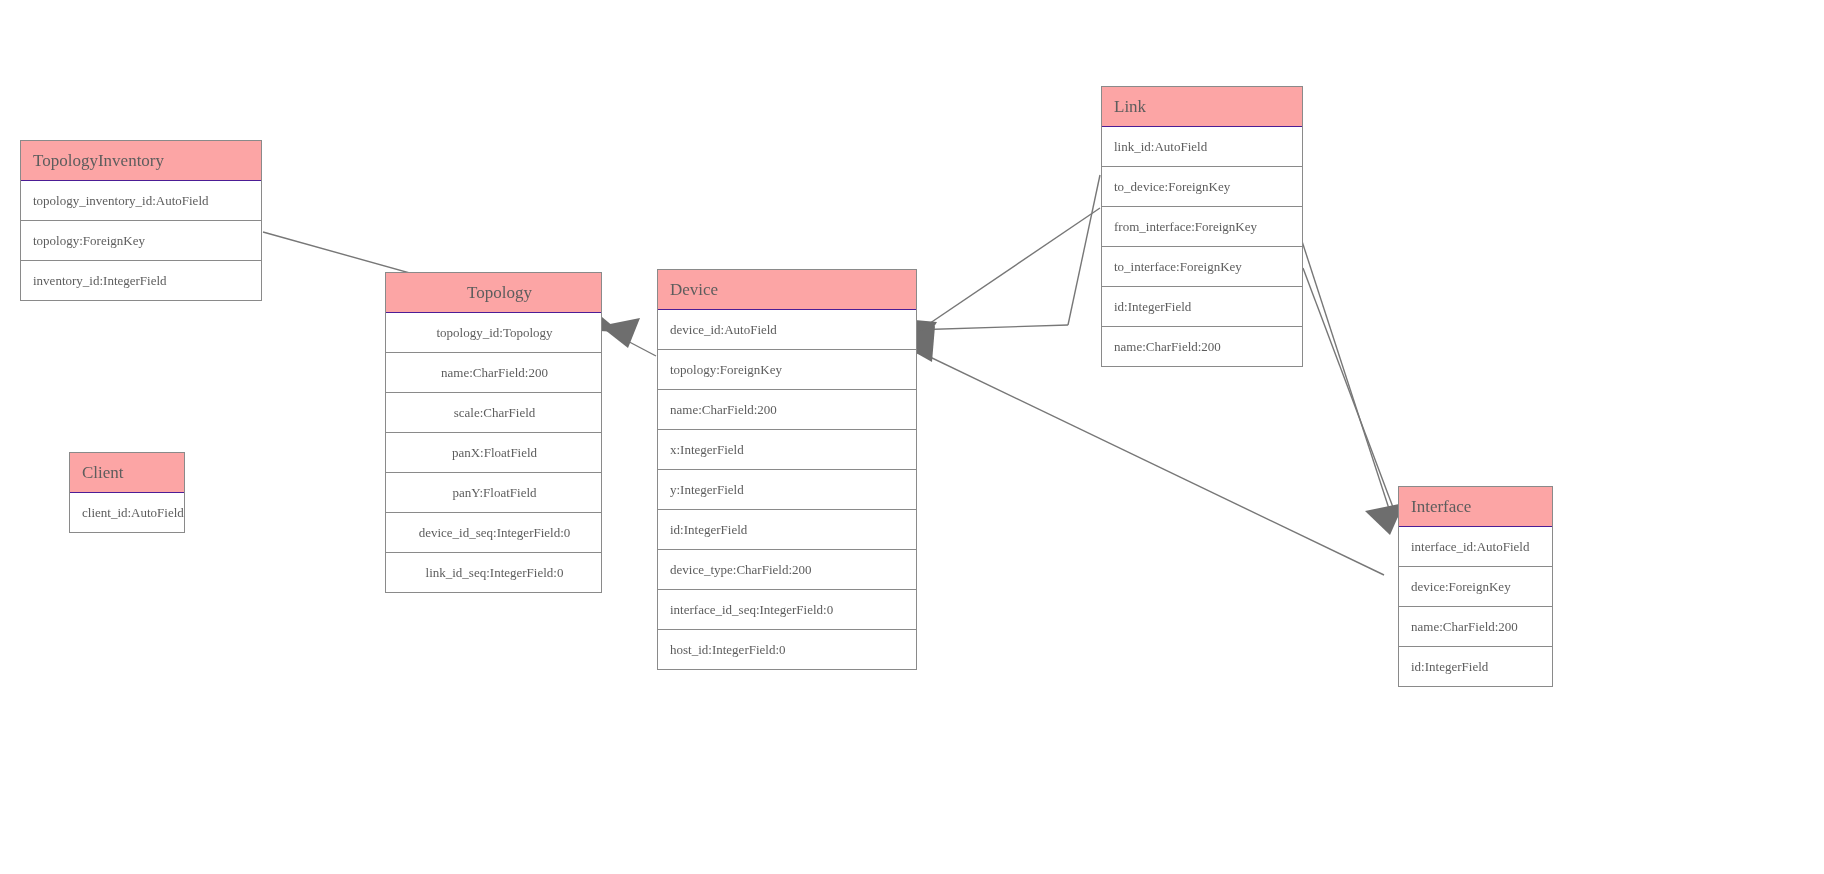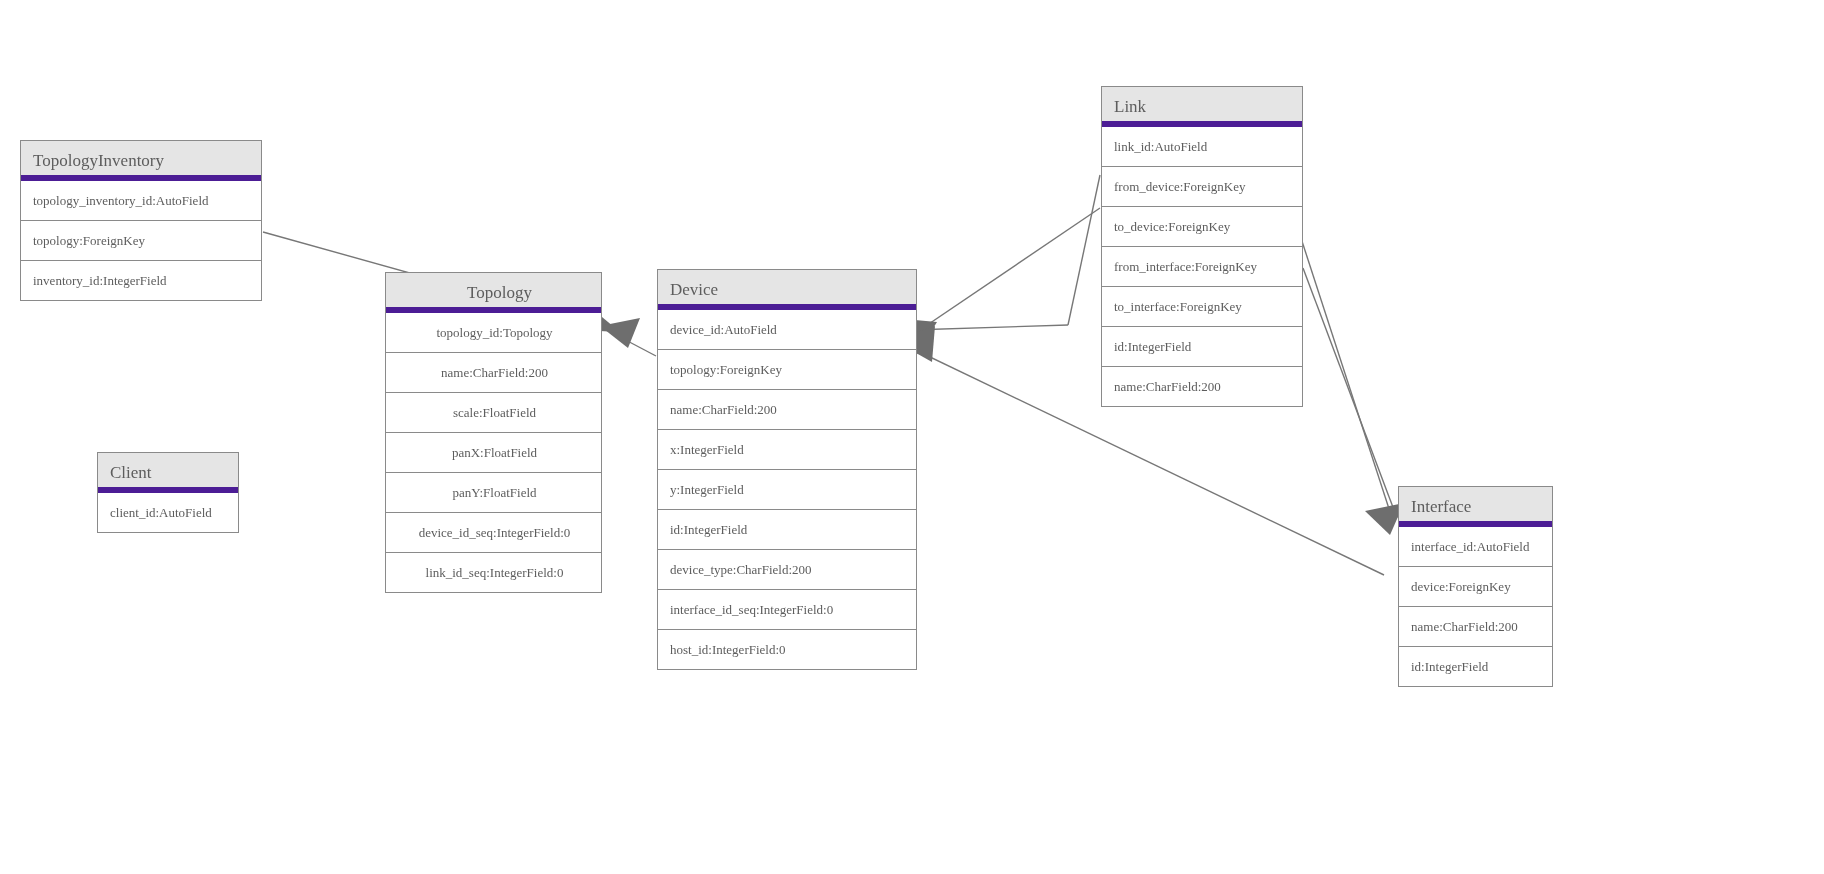--- a/index.html
+++ b/index.html
@@ -26,22 +26,22 @@
   .entity {
     position: absolute;
     box-sizing: border-box;
     background: #ffffff;
     border: 1px solid #8a8a8a;
     border-bottom: none;
     color: #5d5d5d;
   }
   .entity .title {
     box-sizing: border-box;
-    background: #e5e5e5;
-    border-bottom: 6px solid #4c1d95;
+    background: #fca5a5;
+    border-bottom: 1px solid #4c1d95;
     font-size: 17px;
     line-height: 40px;
     height: 40px;
     padding: 0 0 0 12px;
     white-space: nowrap;
     overflow: hidden;
   }
   .entity .field {
     box-sizing: border-box;
     border-bottom: 1px solid #8a8a8a;
@@ -96,30 +96,30 @@
     </g>
   </svg>
 
   <div class="entity" style="left:20px; top:140px; width:242px;">
     <div class="title">TopologyInventory</div>
     <div class="field">topology_inventory_id:AutoField</div>
     <div class="field">topology:ForeignKey</div>
     <div class="field">inventory_id:IntegerField</div>
   </div>
 
-  <div class="entity" style="left:69px; top:452px; width:142px;margin-left:28px;">
+  <div class="entity" style="left:69px; top:452px; width:116px;">
     <div class="title">Client</div>
     <div class="field">client_id:AutoField</div>
   </div>
 
   <div class="entity" style="left:385px; top:272px; width:217px;text-align:center;">
     <div class="title">Topology</div>
     <div class="field">topology_id:Topology</div>
     <div class="field">name:CharField:200</div>
-    <div class="field">scale:FloatField</div>
+    <div class="field">scale:CharField</div>
     <div class="field">panX:FloatField</div>
     <div class="field">panY:FloatField</div>
     <div class="field">device_id_seq:IntegerField:0</div>
     <div class="field">link_id_seq:IntegerField:0</div>
   </div>
 
   <div class="entity" style="left:657px; top:269px; width:260px;">
     <div class="title">Device</div>
     <div class="field">device_id:AutoField</div>
     <div class="field">topology:ForeignKey</div>
@@ -128,21 +128,20 @@
     <div class="field">y:IntegerField</div>
     <div class="field">id:IntegerField</div>
     <div class="field">device_type:CharField:200</div>
     <div class="field">interface_id_seq:IntegerField:0</div>
     <div class="field">host_id:IntegerField:0</div>
   </div>
 
   <div class="entity" style="left:1101px; top:86px; width:202px;">
     <div class="title">Link</div>
     <div class="field">link_id:AutoField</div>
-    <div class="field">from_device:ForeignKey</div>
     <div class="field">to_device:ForeignKey</div>
     <div class="field">from_interface:ForeignKey</div>
     <div class="field">to_interface:ForeignKey</div>
     <div class="field">id:IntegerField</div>
     <div class="field">name:CharField:200</div>
   </div>
 
   <div class="entity" style="left:1398px; top:486px; width:155px;">
     <div class="title">Interface</div>
     <div class="field">interface_id:AutoField</div>

